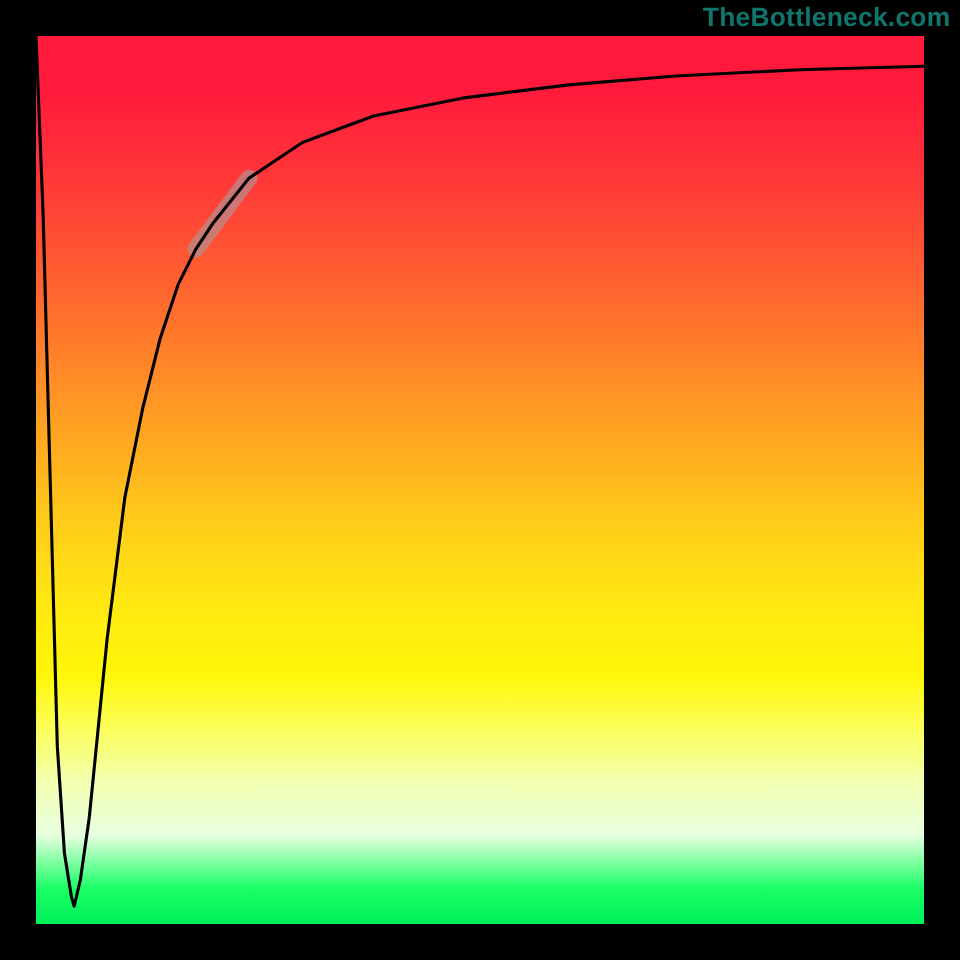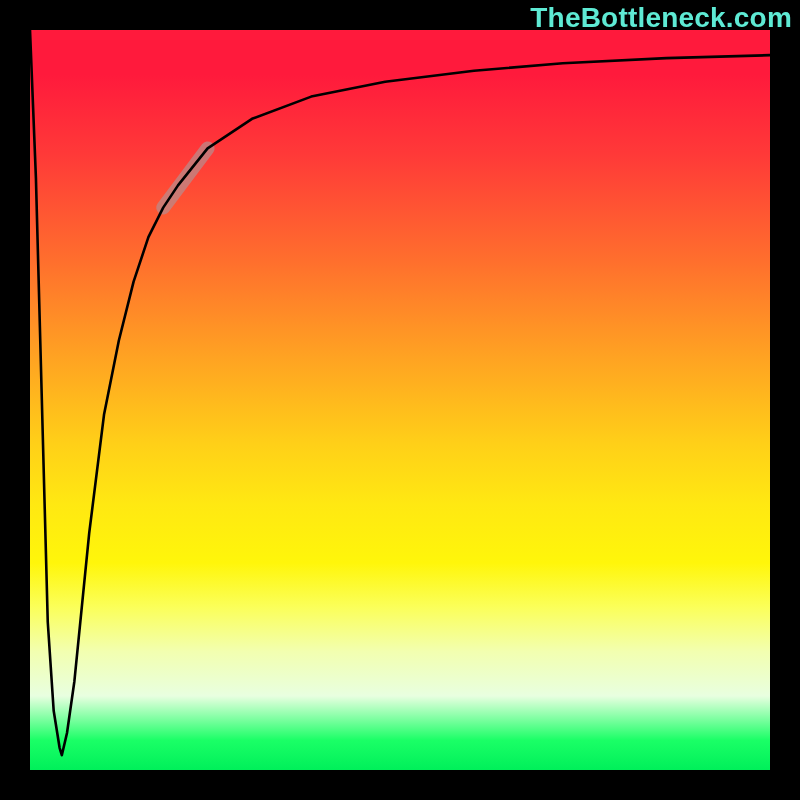--- a/index.html
+++ b/index.html
@@ -8,23 +8,23 @@
     position: relative;
     width: 800px;
     height: 800px;
     background: #000;
   }
   .attribution {
     position: absolute;
     top: 2px;
     right: 8px;
     font-family: Arial, Helvetica, sans-serif;
-    font-size: 28px;
+    font-size: 22px;
     font-weight: 600;
-    color: #5eead4;
+    color: #0f766e;
     letter-spacing: 0.2px;
   }
   .plot {
     position: absolute;
     left: 30px;
     top: 30px;
     width: 740px;
     height: 740px;
     background: linear-gradient(
       to bottom,

